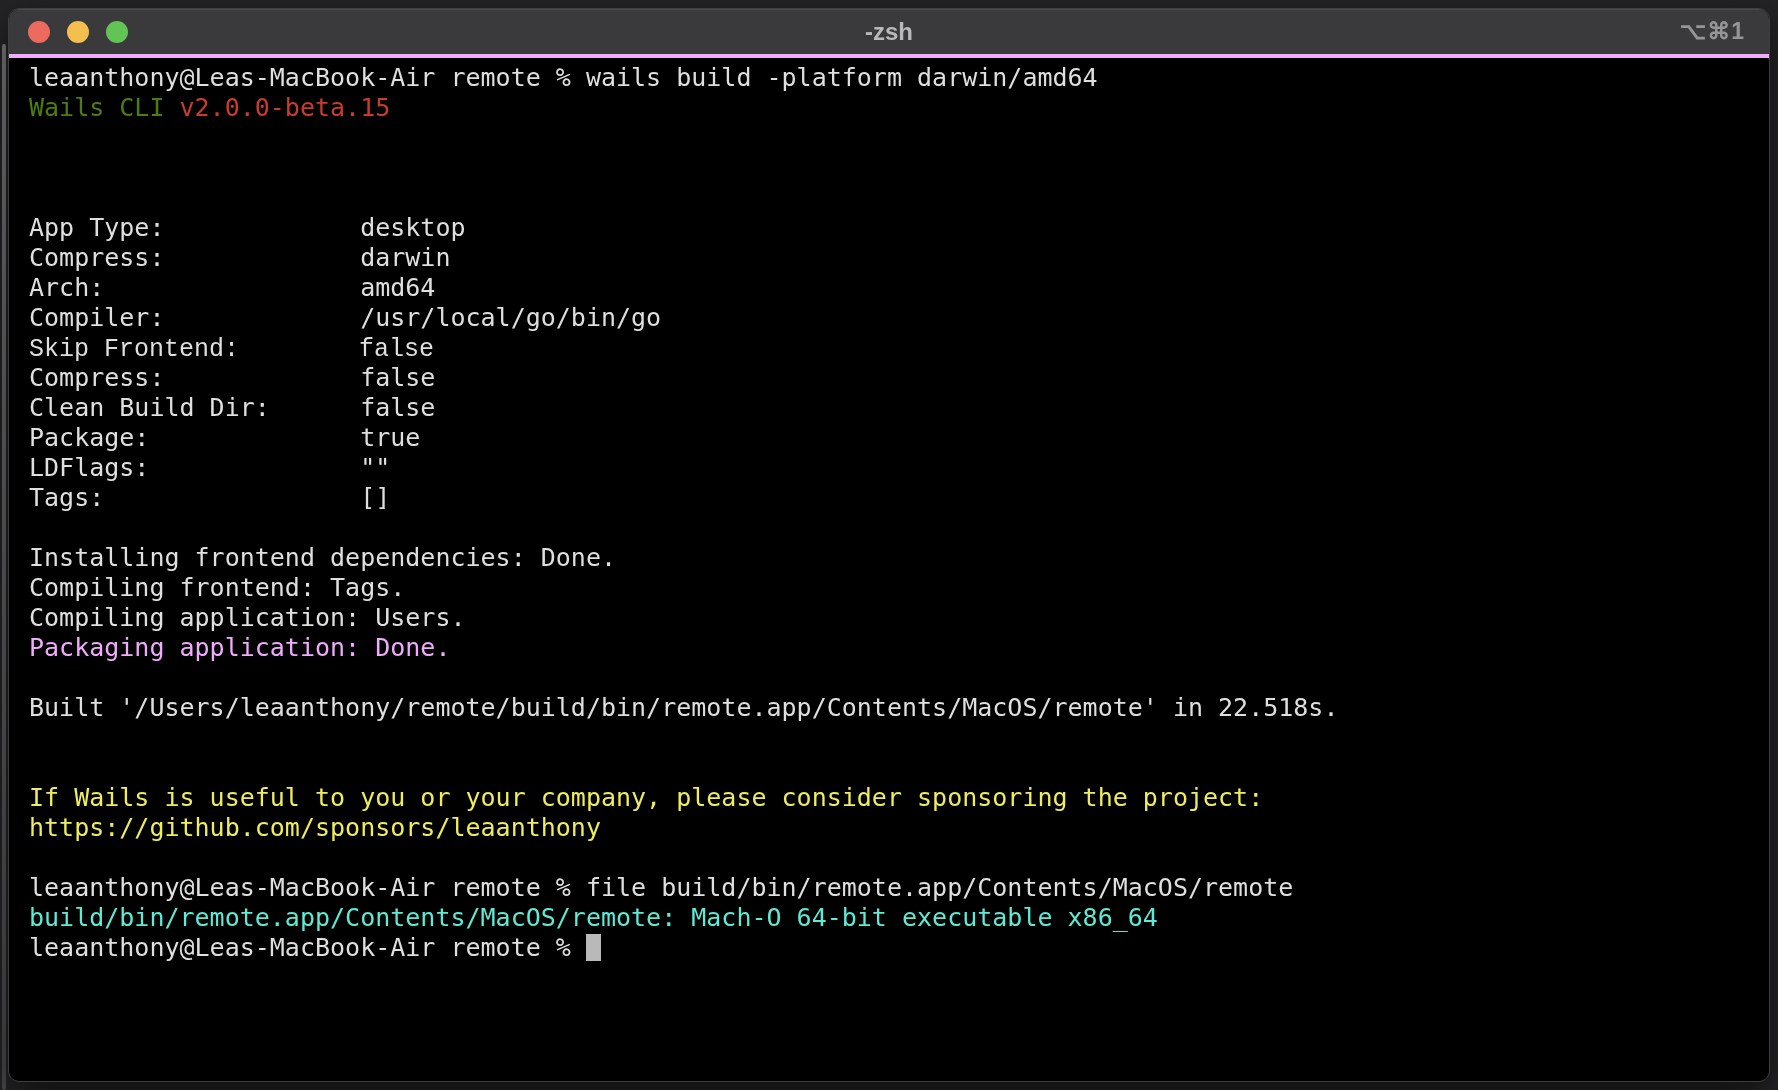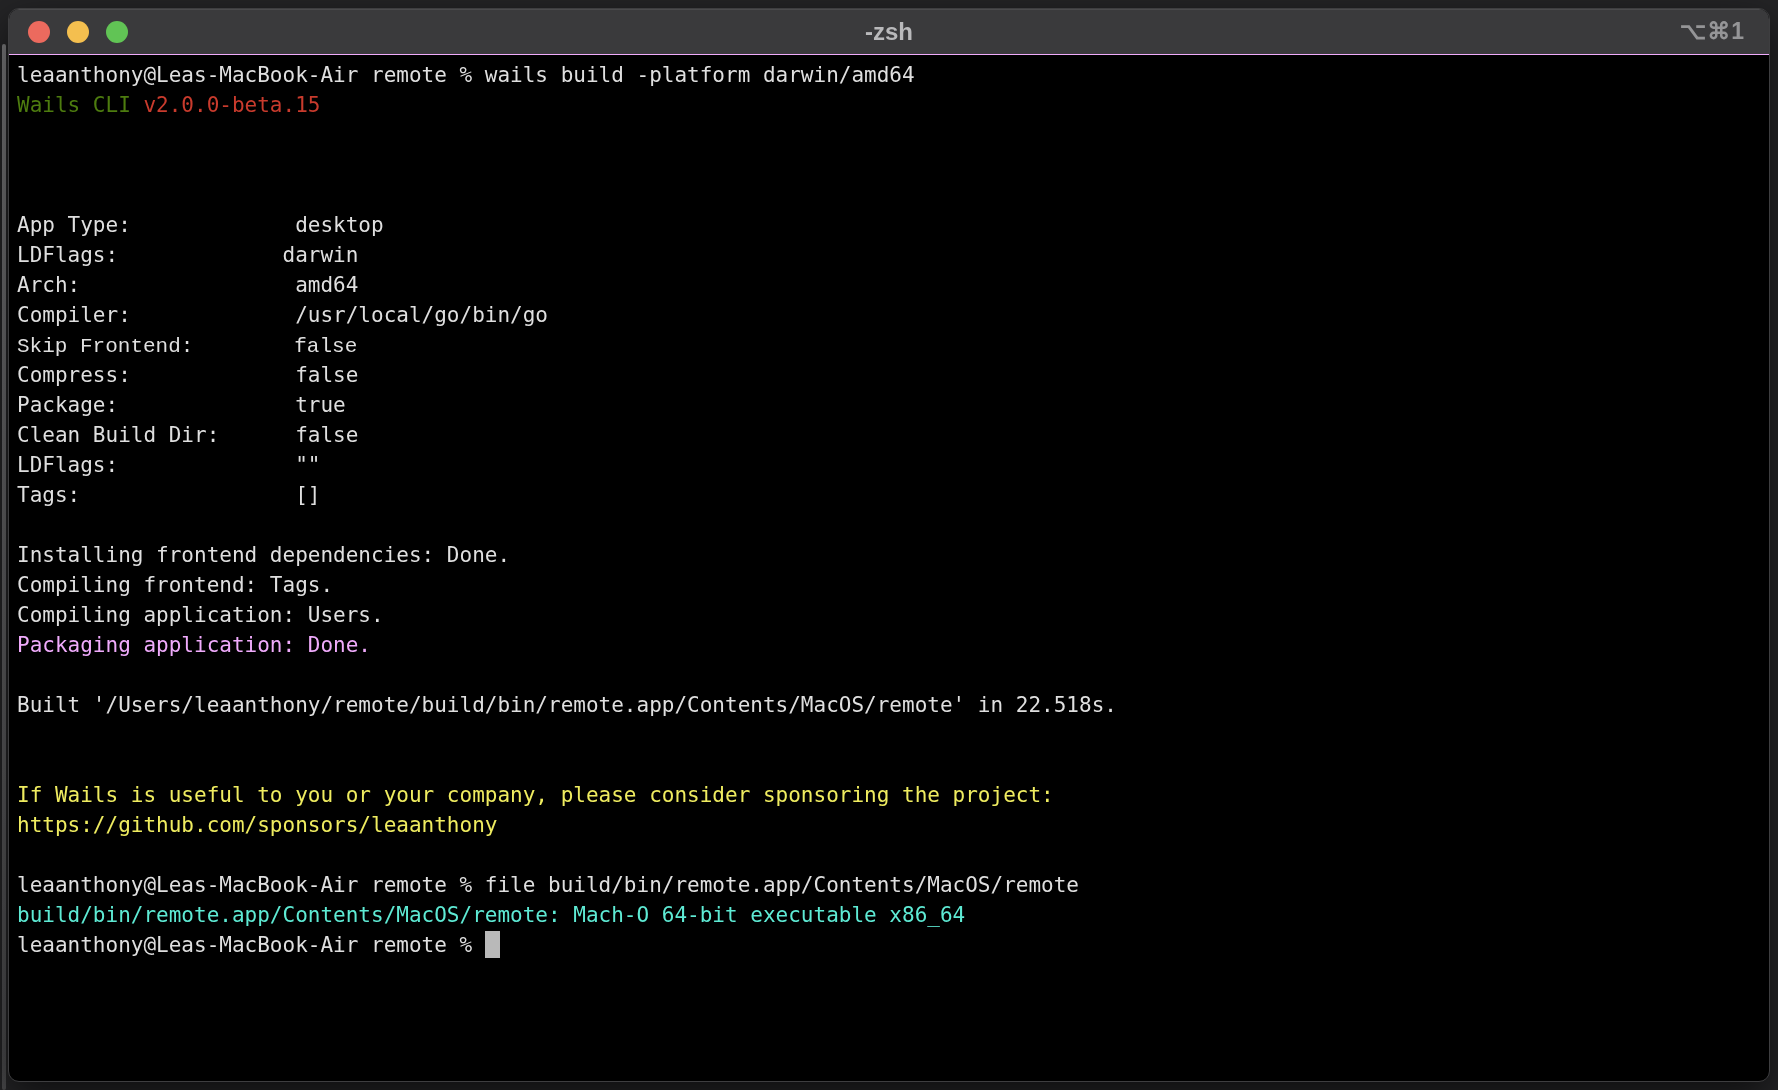--- a/index.html
+++ b/index.html
@@ -35,21 +35,21 @@
     background: #000000;
     border: 1px solid #3e3e40;
     border-radius: 11px;
     overflow: hidden;
     box-shadow: 0 14px 40px rgba(0,0,0,0.6);
   }
   .titlebar {
     position: relative;
     height: 45px;
     background: #3a3a3c;
-    border-bottom: 1px solid #f0abfc;
+    border-bottom: 4px solid #f0abfc;
     box-shadow: inset 0 1px 0 rgba(255,255,255,0.09);
     display: flex;
     align-items: center;
   }
   .lights {
     display: flex;
     gap: 17px;
     padding-left: 19px;
     z-index: 2;
   }
@@ -79,23 +79,23 @@
     top: 0;
     height: 45px;
     line-height: 45px;
     font-family: "Liberation Sans", sans-serif;
     font-weight: bold;
     font-size: 23px;
     color: #959597;
     letter-spacing: 1px;
   }
   .screen {
-    padding: 5px 8px 0 8px;
+    padding: 5px 8px 0 20px;
     font-family: "DejaVu Sans Mono", "Liberation Mono", monospace;
-    font-size: 21px;
+    font-size: 25px;
   }
   .line {
     white-space: pre;
     height: 30px;
     line-height: 30px;
   }
   .cursor {
     display: inline-block;
     width: 15px;
     height: 27px;
@@ -118,27 +118,27 @@
       <div class="title">-zsh</div>
       <div class="shortcut">⌥⌘1</div>
     </div>
     <div class="screen" id="screen" style="background: rgb(0, 0, 0);">
         <div class="line"><span style="color: rgb(223, 223, 223);">leaanthony@Leas-MacBook-Air remote % wails build -platform darwin/amd64</span></div>
         <div class="line"><span style="color: #4d7c0f;">Wails CLI </span><span style="color: rgb(201, 59, 45);">v2.0.0-beta.15</span></div>
         <div class="line"></div>
         <div class="line"></div>
         <div class="line"></div>
         <div class="line"><span style="color: rgb(223, 223, 223);">App Type:             desktop</span></div>
-        <div class="line"><span style="color: rgb(223, 223, 223);">LDFlags:             darwin</span></div>
+        <div class="line"><span style="color: rgb(223, 223, 223);">Compress:             darwin</span></div>
         <div class="line"><span style="color: rgb(223, 223, 223);">Arch:                 amd64</span></div>
         <div class="line"><span style="color: rgb(223, 223, 223);">Compiler:             /usr/local/go/bin/go</span></div>
         <div class="line"><span style="color: rgb(223, 223, 223); font-family: Liberation Mono, monospace;">Skip Frontend:        false</span></div>
         <div class="line"><span style="color: rgb(223, 223, 223);">Compress:             false</span></div>
+        <div class="line"><span style="color: rgb(223, 223, 223);">Clean Build Dir:      false</span></div>
         <div class="line"><span style="color: rgb(223, 223, 223);">Package:              true</span></div>
-        <div class="line"><span style="color: rgb(223, 223, 223);">Clean Build Dir:      false</span></div>
         <div class="line"><span style="color: rgb(223, 223, 223);">LDFlags:              ""</span></div>
         <div class="line"><span style="color: rgb(223, 223, 223);">Tags:                 []</span></div>
         <div class="line"></div>
         <div class="line"><span style="color: rgb(223, 223, 223);">Installing frontend dependencies: Done.</span></div>
         <div class="line"><span style="color: rgb(223, 223, 223);">Compiling frontend: Tags.</span></div>
         <div class="line"><span style="color: rgb(223, 223, 223);">Compiling application: Users.</span></div>
         <div class="line"><span style="color: #f0abfc;">Packaging application: Done.</span></div>
         <div class="line"></div>
         <div class="line"><span style="color: rgb(223, 223, 223); margin-top: 39px;">Built '/Users/leaanthony/remote/build/bin/remote.app/Contents/MacOS/remote' in 22.518s.</span></div>
         <div class="line"></div>

